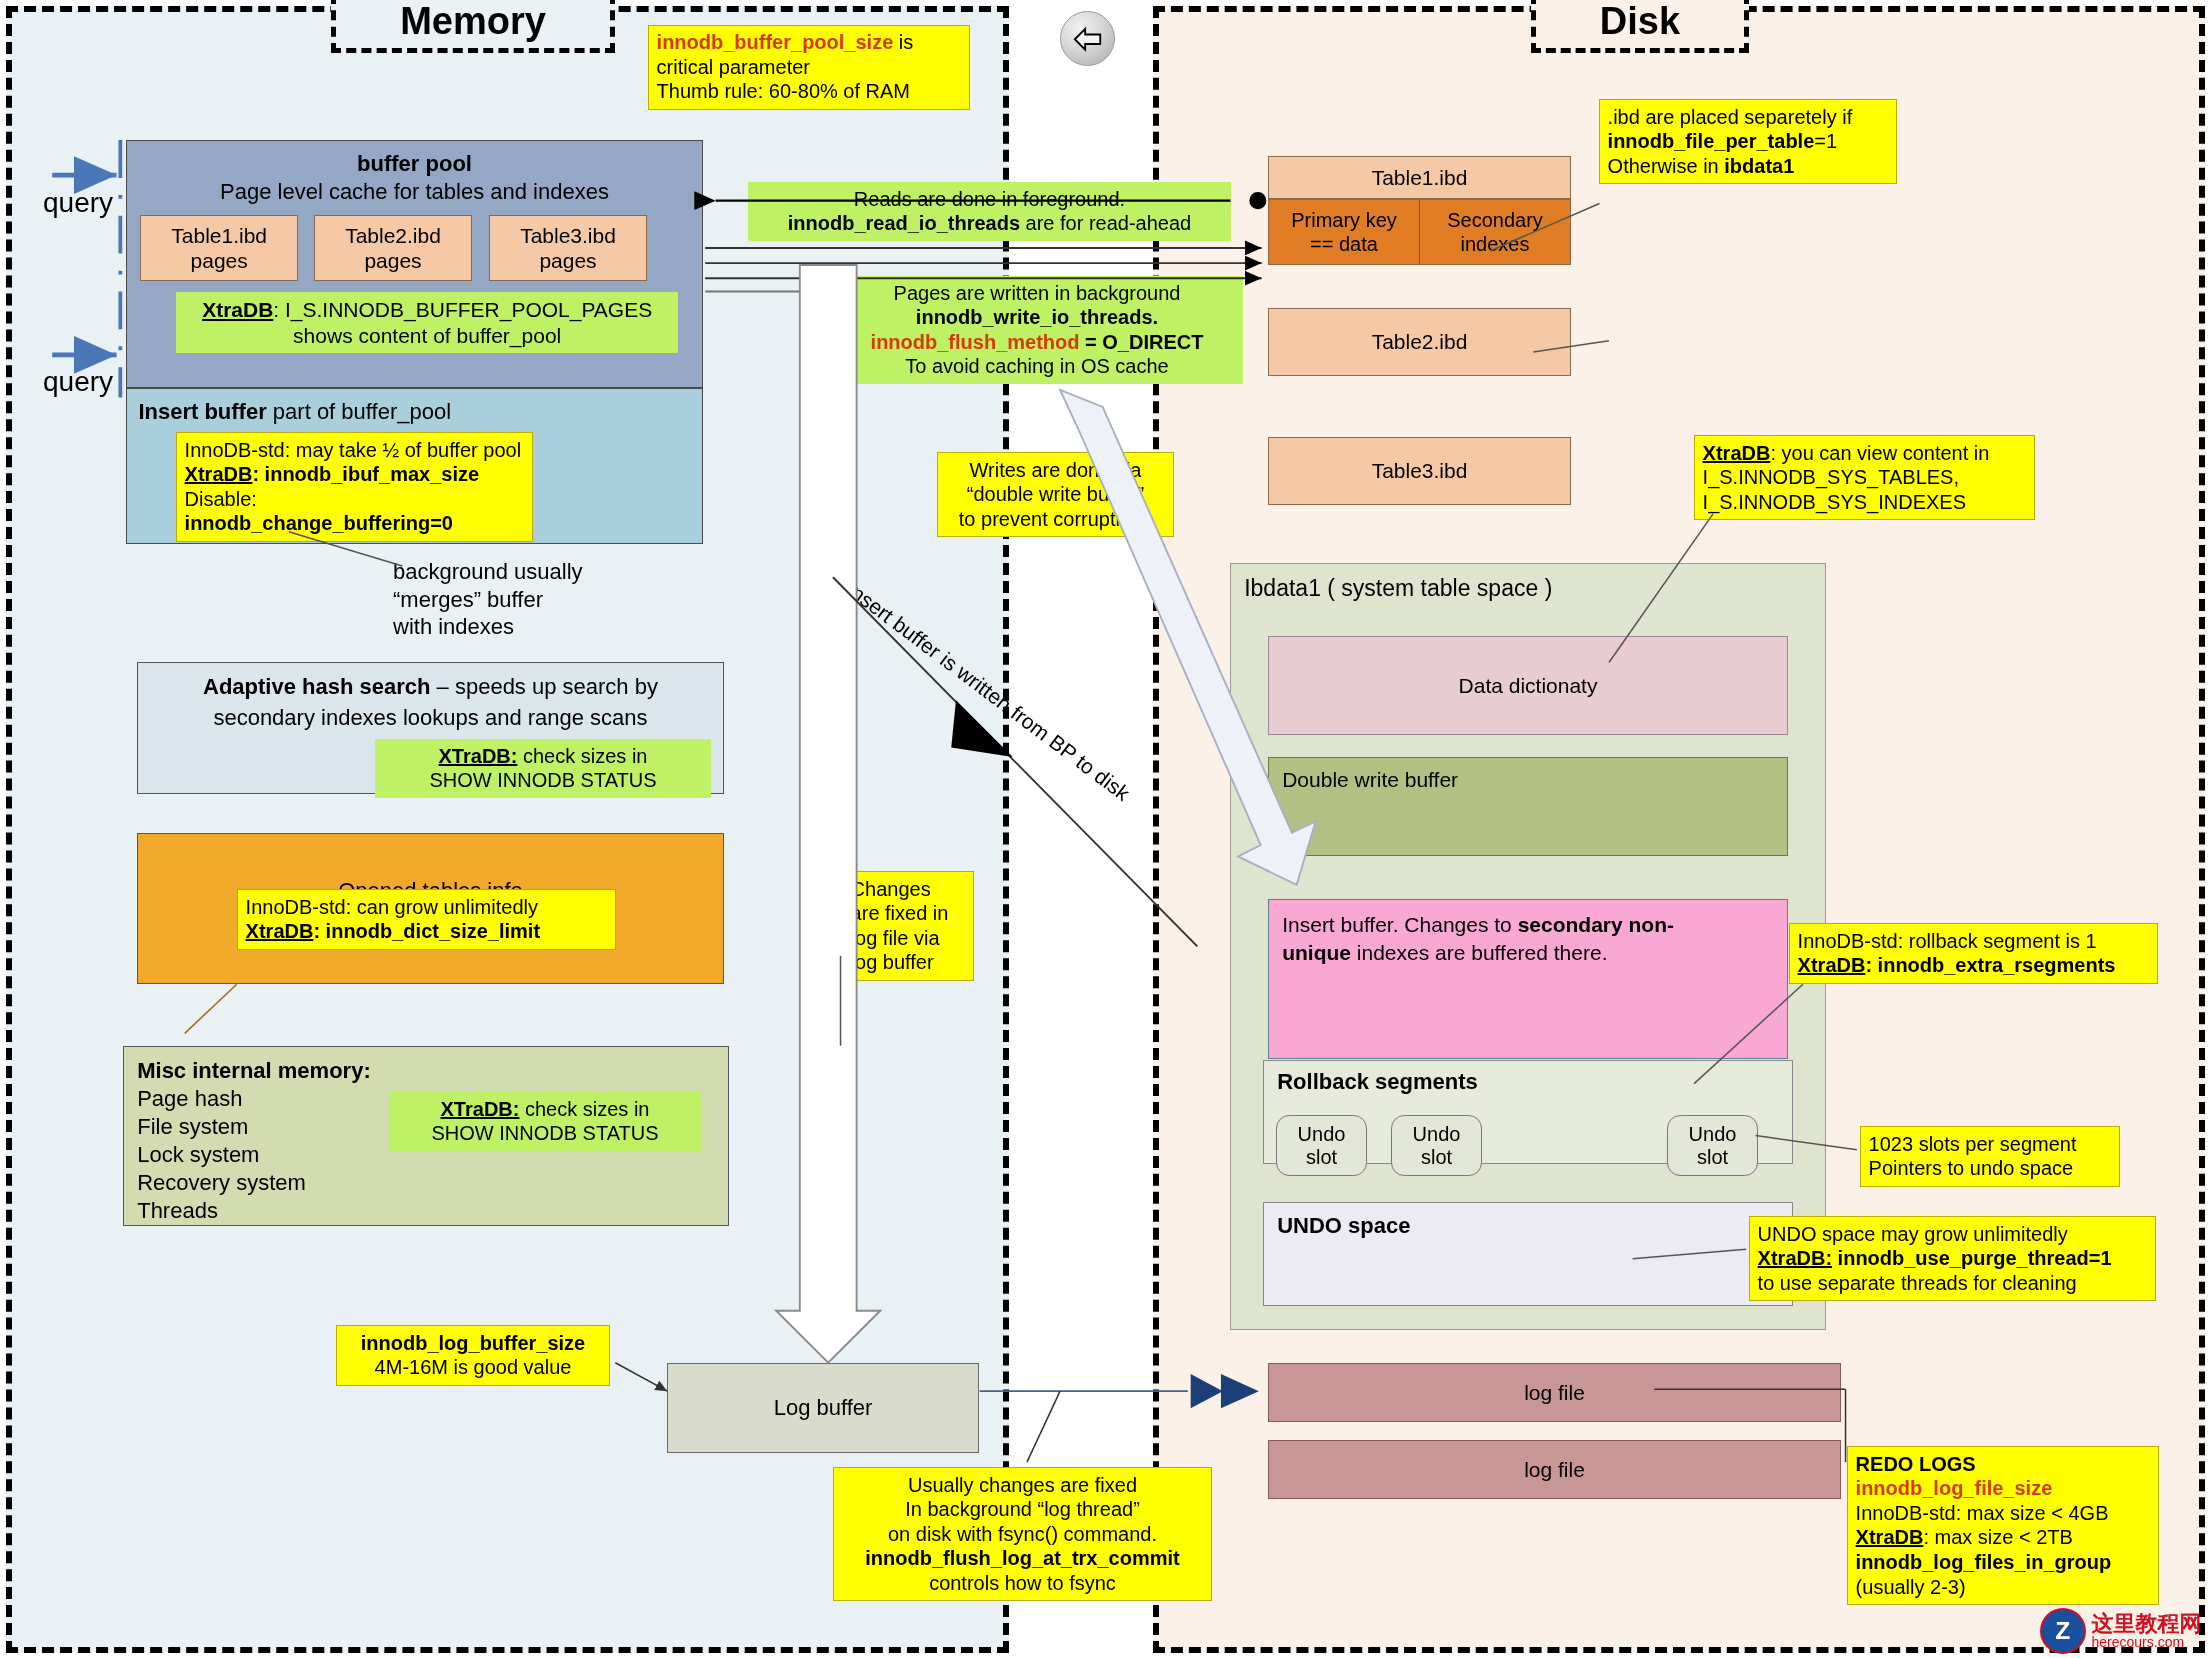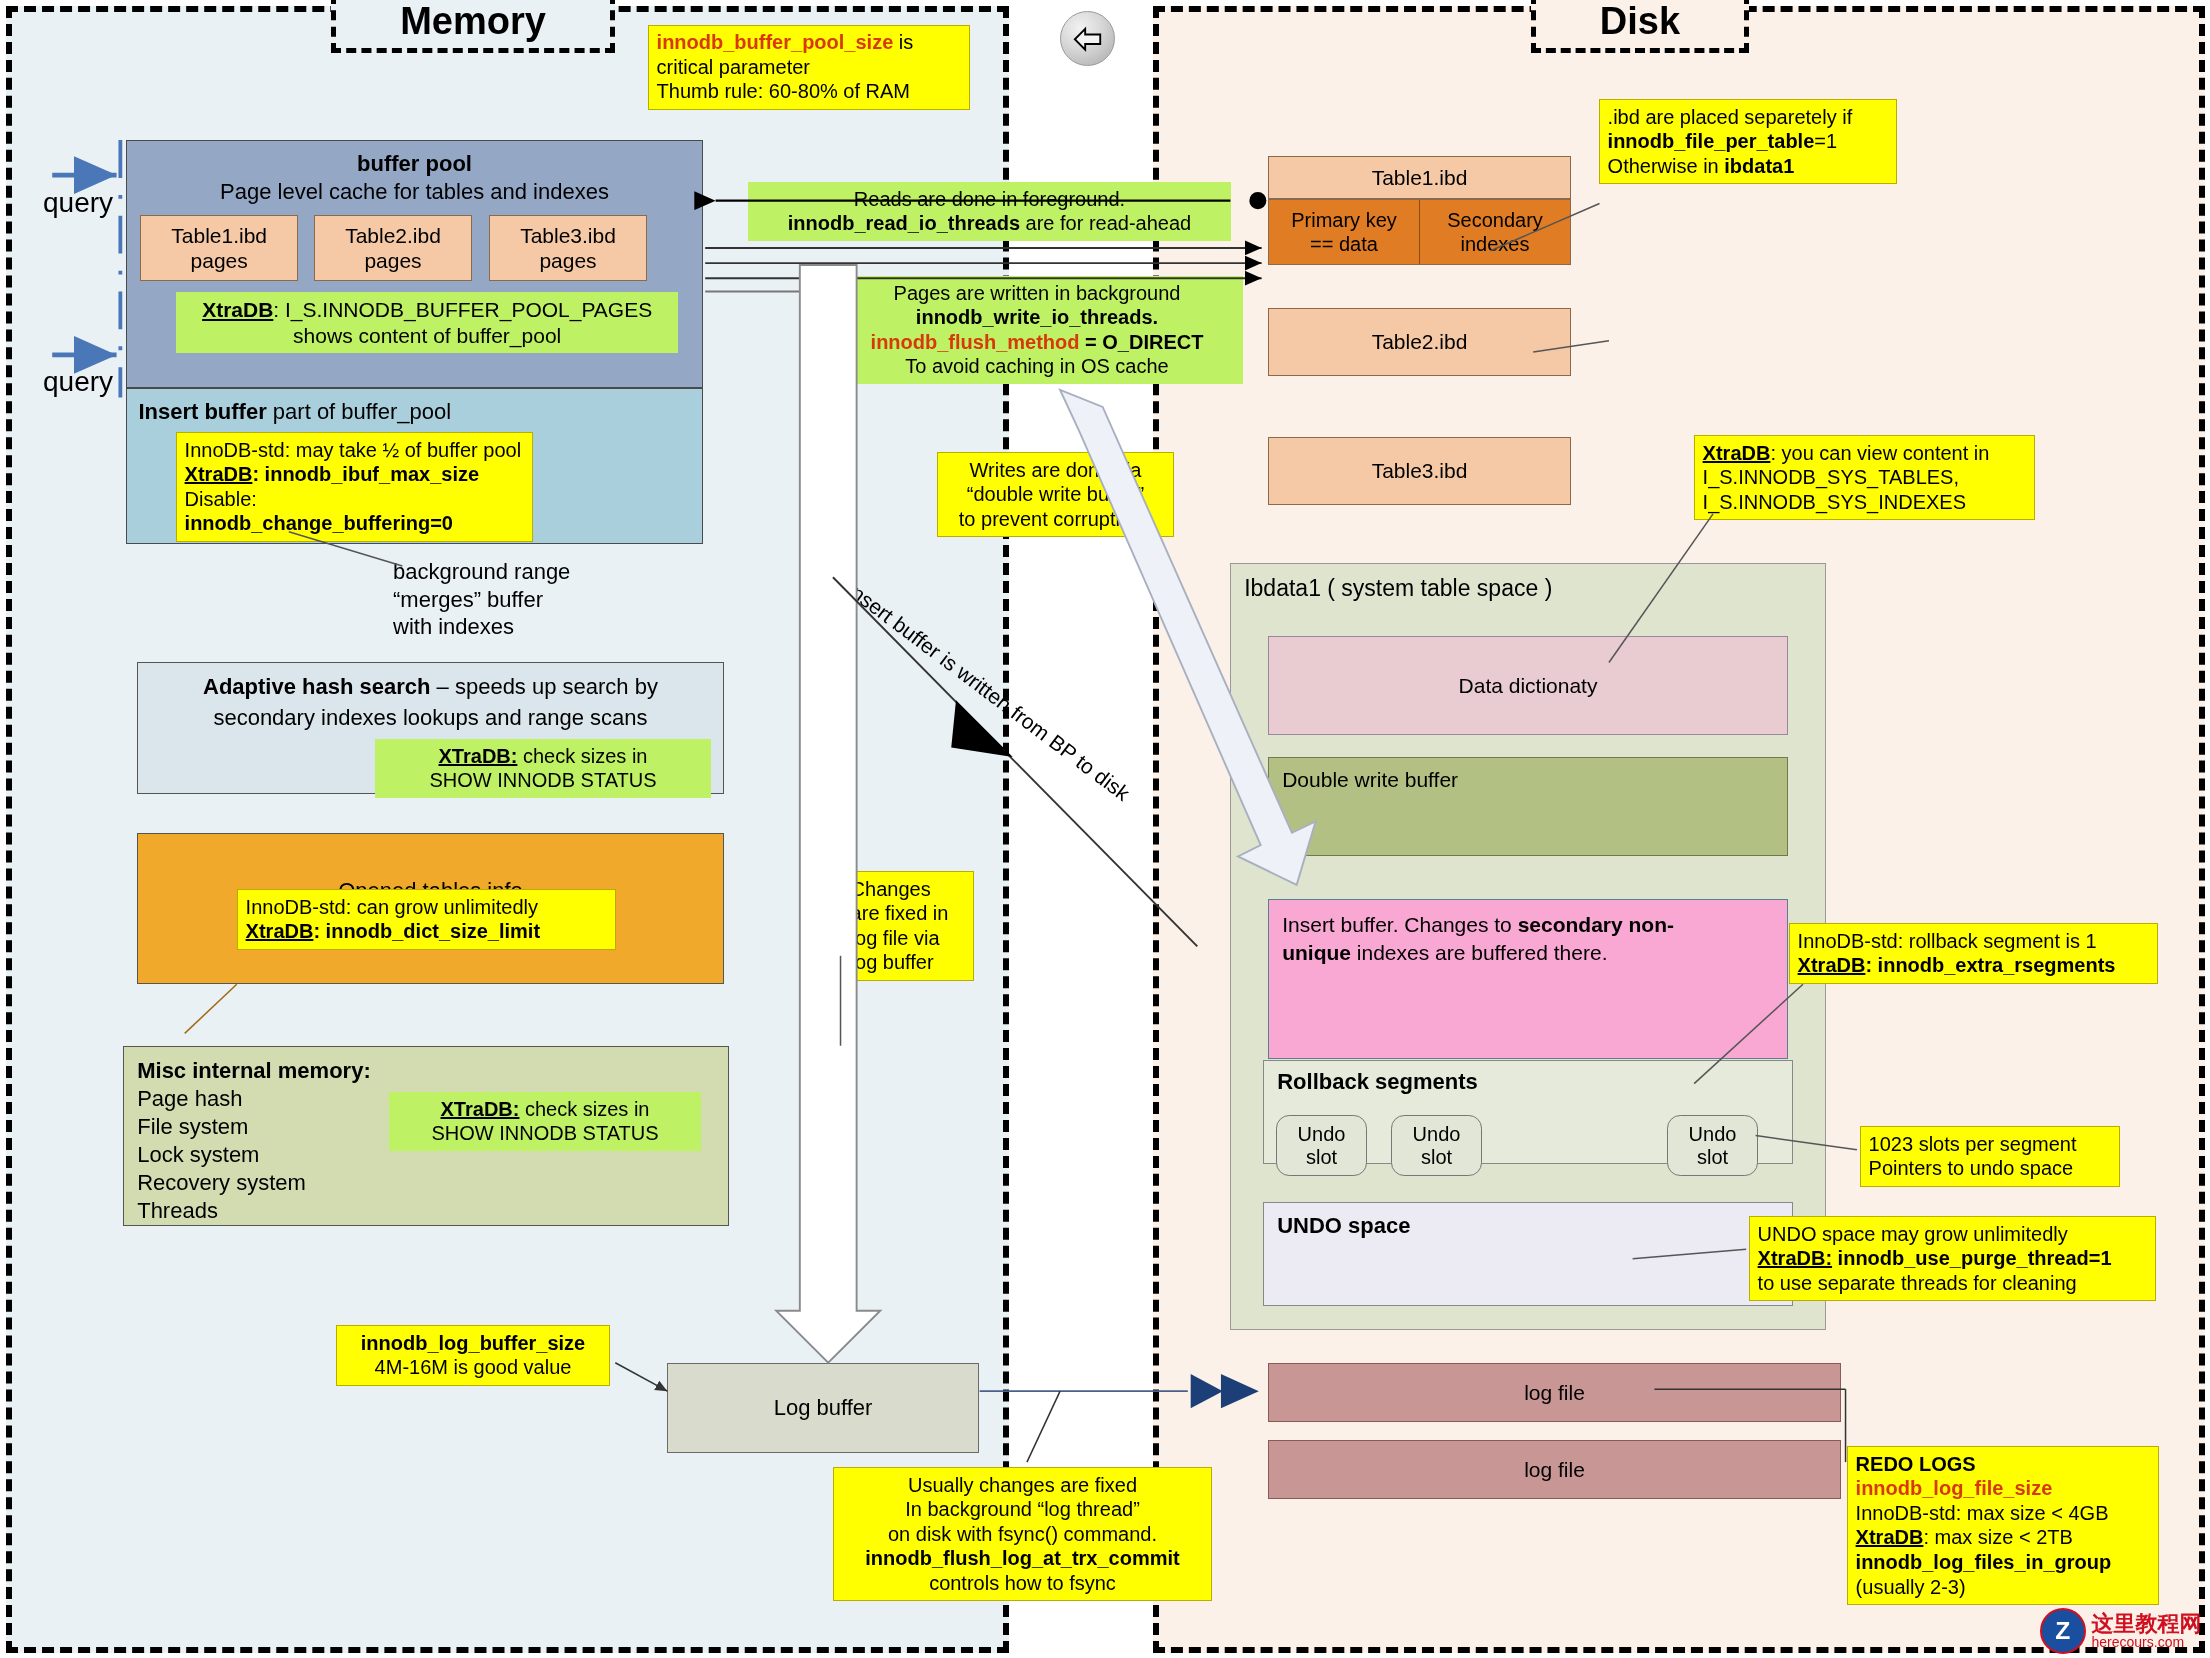--- a/index.html
+++ b/index.html
@@ -119,21 +119,21 @@
       <b>Insert buffer</b><span> part of buffer_pool</span>
     </div>
     <div class="note" style="left:49px;top:43px;width:357px;">
       <div>InnoDB-std: may take ½ of buffer pool</div>
       <div><span class="u">XtraDB</span><b>: innodb_ibuf_max_size</b></div>
       <div><span>Disable: </span><b>innodb_change_buffering=0</b></div>
     </div>
   </div>
 
   <div class="lbl" style="left:393px;top:558px;">
-    <div>background range</div>
+    <div>background usually</div>
     <div>“merges” buffer</div>
     <div>with indexes</div>
   </div>
 
   <div class="box" id="adaptive-hash">
     <div style="position:absolute;left:0;right:0;top:11.4px;text-align:center;font-size:22px;">
       <b>Adaptive hash search</b><span> – speeds up search by</span>
     </div>
     <div style="position:absolute;left:0;right:0;top:42px;text-align:center;font-size:22px;">secondary indexes lookups and range scans</div>
     <div class="note nobdr" style="left:237px;top:76px;width:336px;text-align:center;">

